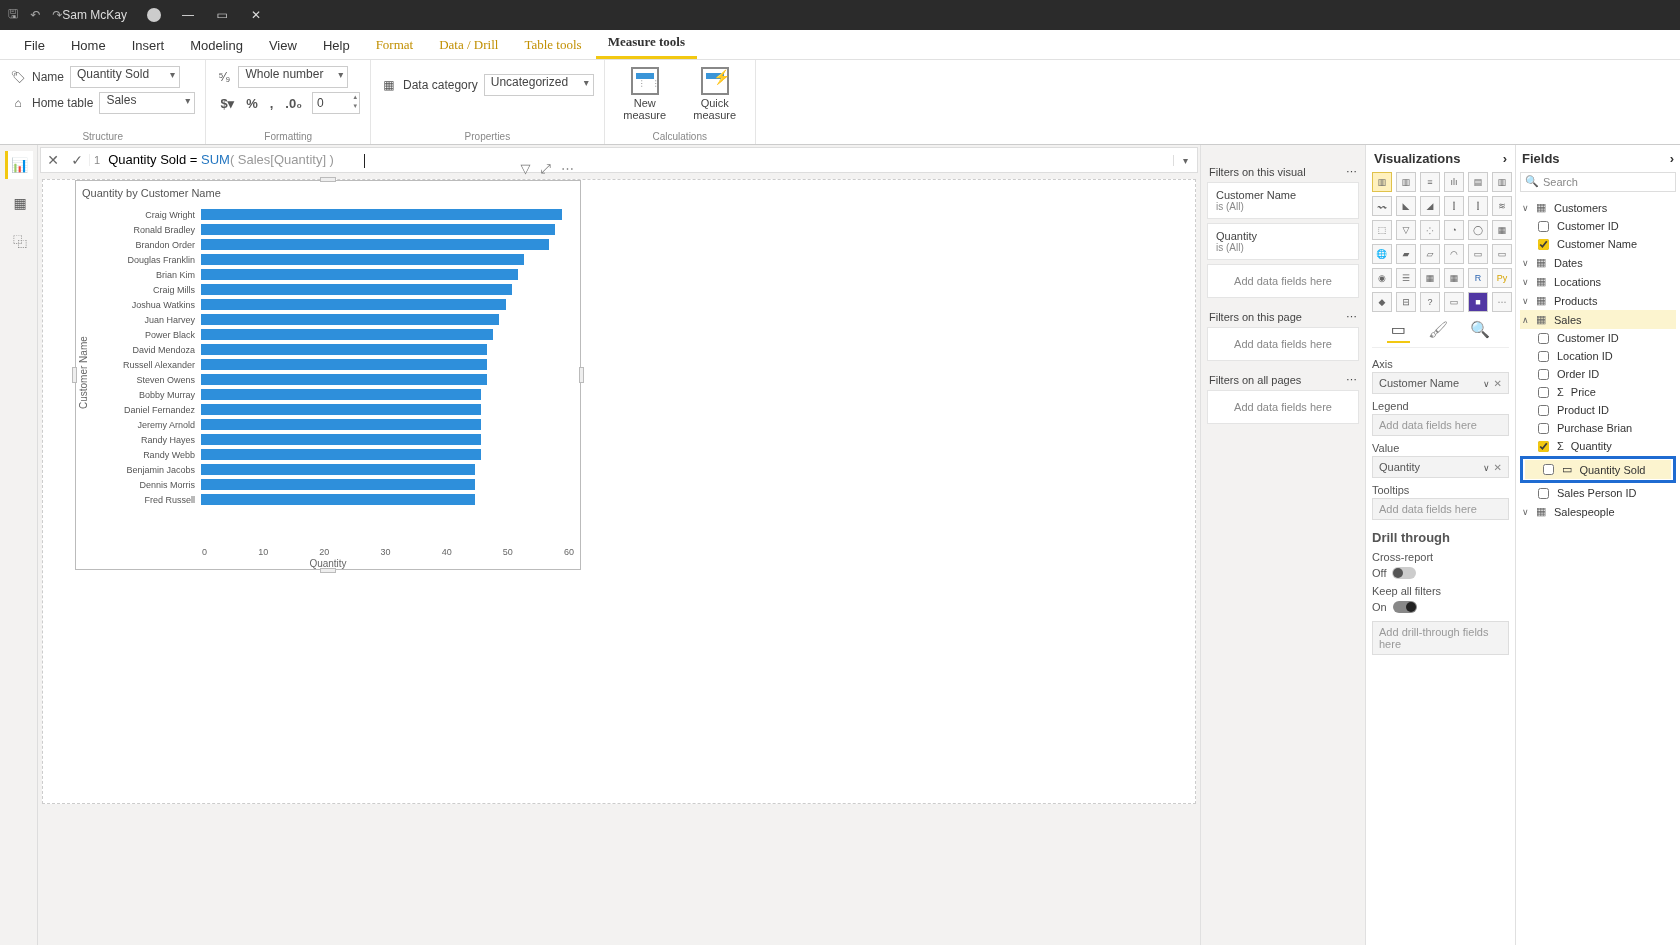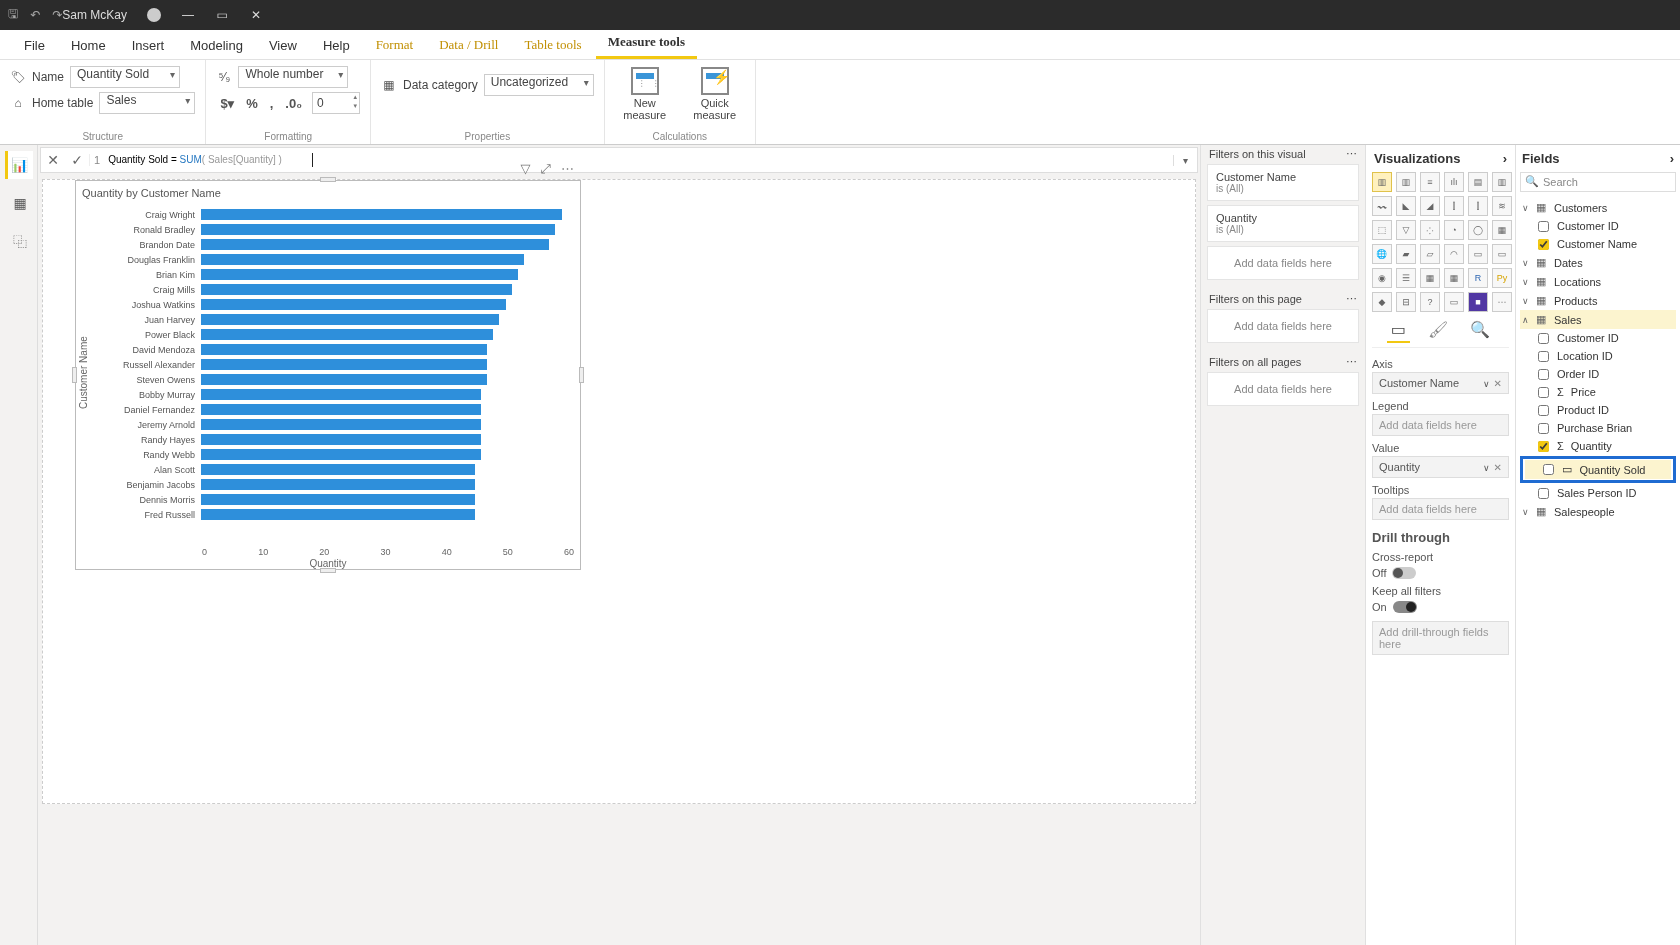--- a/index.html
+++ b/index.html
@@ -44,21 +44,21 @@
 .left-rail { width: 38px; background: #f3f2f1; border-right: 1px solid #ddd; display: flex; flex-direction: column; align-items: center; padding-top: 6px; gap: 10px; }
 .left-rail .railbtn { width: 28px; height: 28px; display: flex; align-items: center; justify-content: center; border-left: 3px solid transparent; font-size: 14px; color: #555; }
 .left-rail .railbtn.active { border-left-color: #f2c811; background: #fff; }
 
 .canvas-area { flex: 1; background: #f3f2f1; position: relative; overflow: hidden; }
 
 
 .formula-row { display: flex; align-items: center; background: #fff; border: 1px solid #ddd; height: 26px; margin: 2px 2px 0 2px; }
 .formula-row .fctl { width: 24px; text-align: center; color: #666; font-size: 14px; }
 .formula-row .lineno { color: #888; font-size: 11px; padding: 0 4px; border-left: 1px solid #eee; }
-.formula { flex: 1; font-family: Consolas, monospace; font-size: 10px; padding-left: 4px; }
+.formula { flex: 1; font-family: Consolas, monospace; font-size: 13px; padding-left: 4px; }
 .formula .fn { color: #2577c1; }
 .formula .br { color: #999; }
 .caret { display: inline-block; border-left: 1px solid #222; height: 14px; vertical-align: middle; margin-left: 30px; }
 .fbar-end { width: 24px; border-left: 1px solid #ddd; display: flex; align-items: center; justify-content: center; font-size: 10px; color: #666; }
 
 
 .page { position: absolute; left: 0; top: 30px; right: 0; height: 625px; background: #fff; margin: 4px; border: 1px dashed #ccc; }
 .visual { position: absolute; left: 32px; top: 0px; width: 506px; height: 390px; border: 1px solid #bbb; background: #fff; }
 .visual-header { position: absolute; right: 6px; top: -20px; display: flex; gap: 10px; color: #777; font-size: 13px; }
 .visual-title { position: absolute; left: 4px; top: 6px; font-size: 11px; color: #555; background: #fff; padding: 0 2px; }
@@ -73,21 +73,21 @@
 .chart-rows { flex: 1; display: flex; flex-direction: column; justify-content: flex-start; padding-top: 4px; position: relative; padding-right: 6px; }
 .chart-row { display: flex; align-items: center; height: 15px; }
 .cat-label { width: 110px; text-align: right; font-size: 9px; color: #555; padding-right: 6px; white-space: nowrap; overflow: hidden; }
 .bar { height: 11px; background: #2e8fdb; }
 .chart-axis { position: absolute; left: 0; right: 6px; bottom: 12px; display: flex; }
 .chart-axis .spacer { width: 126px; }
 .chart-axis .ticks { flex: 1; display: flex; justify-content: space-between; font-size: 9px; color: #666; }
 .xlabel { position: absolute; left: 50%; bottom: 0; transform: translateX(-50%); font-size: 10px; color: #666; }
 
 
-.filters-pane { width: 165px; background: #f3f2f1; border-left: 1px solid #e0e0e0; padding: 0 6px; font-size: 12px; overflow: hidden; }
+.filters-pane { width: 165px; background: #f3f2f1; border-left: 1px solid #e0e0e0; padding: 18px 6px; font-size: 12px; overflow: hidden; }
 .filters-pane .fsection { margin-bottom: 10px; }
 .filters-pane .fsection-title { color: #444; display: flex; justify-content: space-between; align-items: center; padding: 2px 2px 4px; font-size: 11px; }
 .filter-card { background: #fff; border: 1px solid #e4e4e4; padding: 6px 8px; font-size: 11px; color: #444; margin-bottom: 4px; }
 .filter-card .subtle { color: #888; font-size: 10px; }
 .drop-target { background: #fff; border: 1px solid #e4e4e4; padding: 10px; text-align: center; color: #888; font-size: 11px; }
 
 
 .viz-pane { width: 150px; background: #fff; border-left: 1px solid #e0e0e0; padding: 6px 6px; display: flex; flex-direction: column; font-size: 12px; overflow: hidden; }
 .pane-header { font-weight: 600; font-size: 13px; color: #333; display: flex; justify-content: space-between; padding: 0 2px 6px; }
 .viz-grid { display: grid; grid-template-columns: repeat(6, 20px); gap: 4px; margin-bottom: 6px; }
@@ -252,21 +252,21 @@
                   <div class="bar" style="width: 96.6667%;"></div>
                 </div>
               </div>
               <div class="chart-row">
                 <div class="cat-label">Ronald Bradley</div>
                 <div style="flex: 1 1 0%;">
                   <div class="bar" style="width: 95%;"></div>
                 </div>
               </div>
               <div class="chart-row">
-                <div class="cat-label">Brandon Date</div>
+                <div class="cat-label">Brandon Order</div>
                 <div style="flex: 1 1 0%;">
                   <div class="bar" style="width: 93.3333%;"></div>
                 </div>
               </div>
               <div class="chart-row">
                 <div class="cat-label">Douglas Franklin</div>
                 <div style="flex: 1 1 0%;">
                   <div class="bar" style="width: 86.6667%;"></div>
                 </div>
               </div>
@@ -339,26 +339,20 @@
               <div class="chart-row">
                 <div class="cat-label">Randy Hayes</div>
                 <div style="flex: 1 1 0%;">
                   <div class="bar" style="width: 75%;"></div>
                 </div>
               </div>
               <div class="chart-row">
                 <div class="cat-label">Randy Webb</div>
                 <div style="flex: 1 1 0%;">
                   <div class="bar" style="width: 75%;"></div>
-                </div>
-              </div>
-              <div class="chart-row">
-                <div class="cat-label">Alan Scott</div>
-                <div style="flex: 1 1 0%;">
-                  <div class="bar" style="width: 73.3333%;"></div>
                 </div>
               </div>
               <div class="chart-row">
                 <div class="cat-label">Benjamin Jacobs</div>
                 <div style="flex: 1 1 0%;">
                   <div class="bar" style="width: 73.3333%;"></div>
                 </div>
               </div>
               <div class="chart-row">
                 <div class="cat-label">Dennis Morris</div>

